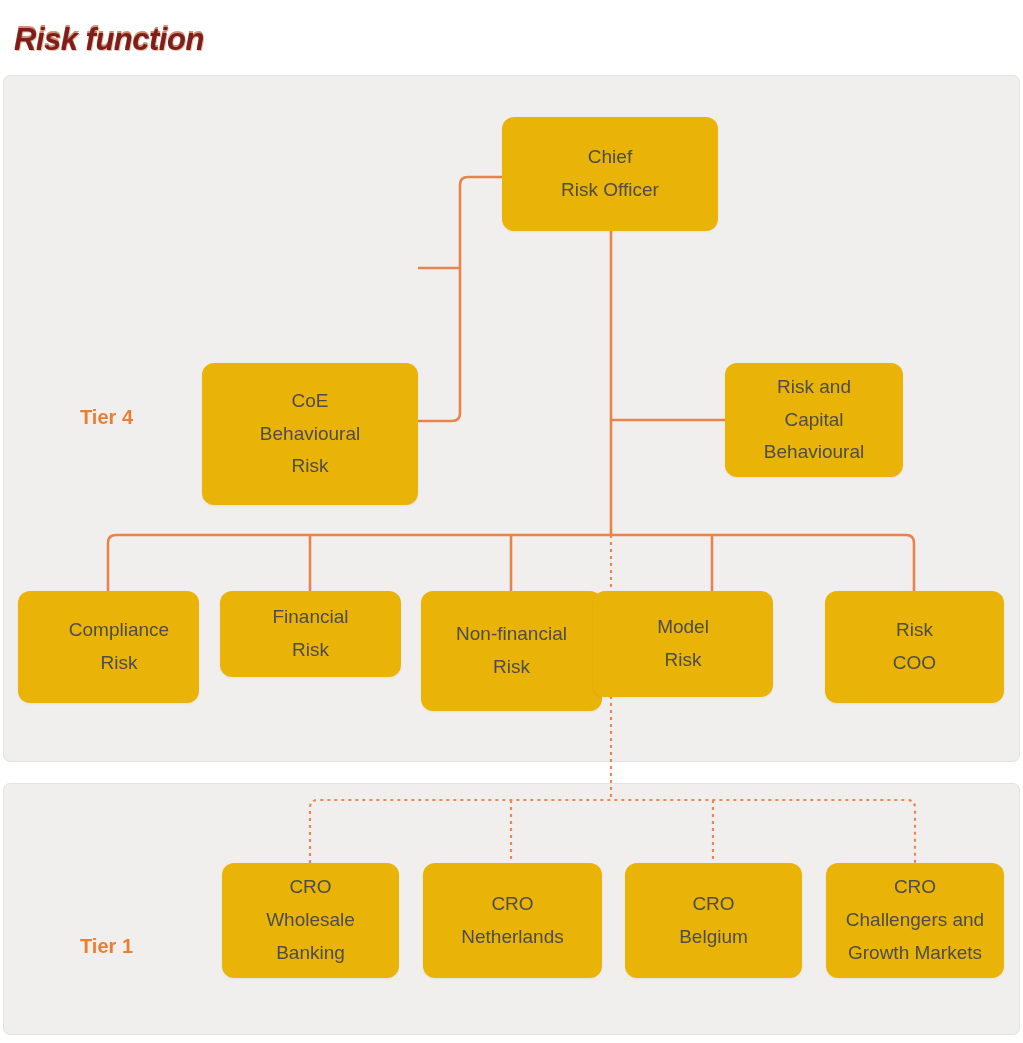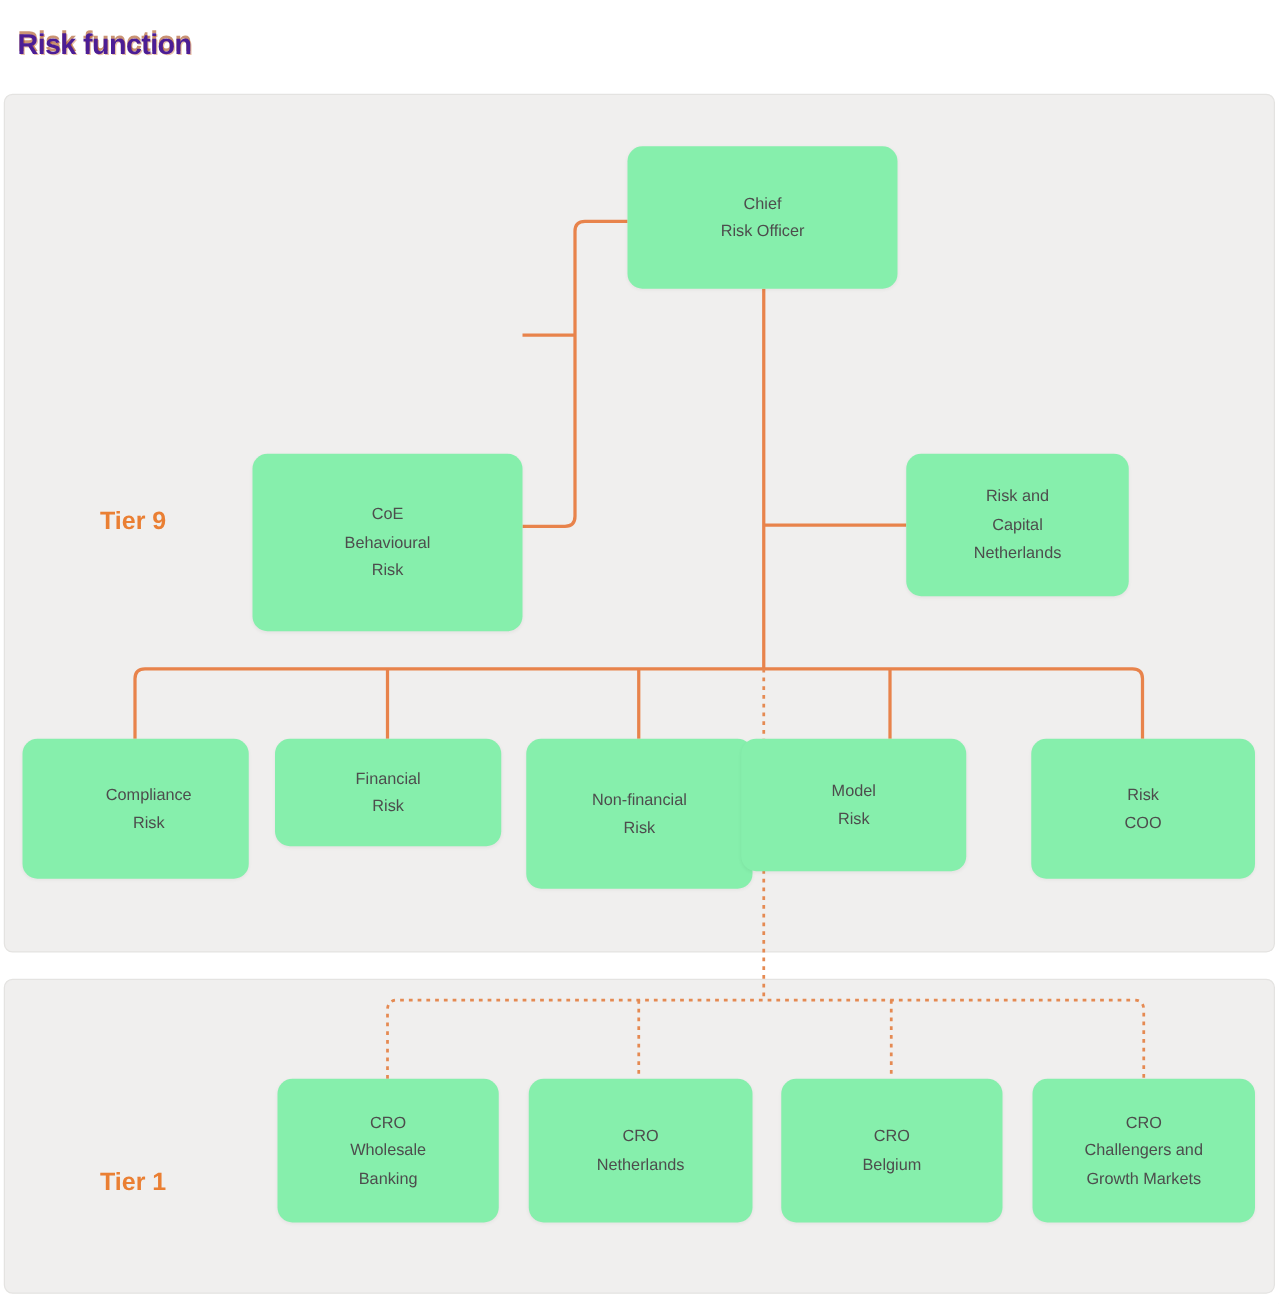--- a/index.html
+++ b/index.html
@@ -12,26 +12,27 @@
     position: relative;
     width: 1023px;
     height: 1043px;
     background: #ffffff;
     overflow: hidden;
   }
   .page-title {
     position: absolute;
     left: 14px;
     top: 22px;
-    font-size: 23px;
+    font-size: 31px;
     font-weight: bold;
     letter-spacing: -0.5px;
-    color: #4c1d95;
+    color: #7f1d1d;
     text-shadow: 0 -2px 0 rgba(158, 58, 0, 0.55), 1px 1px 0 rgba(190, 75, 0, 0.35);
     margin: 0;
+    font-style: italic;
   }
   .panel {
     position: absolute;
     left: 3px;
     width: 1017px;
     background: #f0efee;
     border: 1px solid #e4e3e1;
     border-radius: 7px;
     box-sizing: border-box;
   }
@@ -50,28 +51,28 @@
     position: absolute;
     font-size: 20px;
     font-weight: bold;
     color: #ea7f33;
   }
   #tier2-label { left: 80px; top: 406px; }
   #tier1-label { left: 80px; top: 935px; }
 
   .node {
     position: absolute;
-    background: #86efac;
+    background: #eab308;
     border-radius: 12px;
     display: flex;
     align-items: center;
     justify-content: center;
     text-align: center;
     color: #4d4d4d;
-    font-size: 13px;
+    font-size: 19px;
     line-height: 1.72;
     white-space: pre-line;
     box-shadow: 0 1px 3px rgba(0,0,0,0.05);
     box-sizing: border-box;
   }
   
   #node-chief-risk-officer        { left: 502px; top: 117px; width: 216px; height: 114px; }
   #node-global-analytics-unit     { left: 202px; top: 212px; width: 216px; height: 114px; }
   #node-coe-behavioural-risk      { left: 202px; top: 363px; width: 216px; height: 142px; }
   #node-risk-capital-integration  { left: 725px; top: 363px; width: 178px; height: 114px; }
@@ -116,31 +117,31 @@
     <g fill="none" stroke="#e58a52" stroke-width="2.2" stroke-dasharray="3 4">
 
       <path d="M 611 535 L 611 800"></path>
 
       <path d="M 310 863 L 310 808 Q 310 800 318 800 L 907 800 Q 915 800 915 808 L 915 863"></path>
       <path d="M 511 800 L 511 863"></path>
       <path d="M 713 800 L 713 863"></path>
     </g>
   </svg>
 
-  <span class="tier-label" id="tier2-label">Tier 9</span>
+  <span class="tier-label" id="tier2-label">Tier 4</span>
   <span class="tier-label" id="tier1-label">Tier 1</span>
 
   <div class="node" id="node-chief-risk-officer">Chief
 Risk Officer</div>
   <div class="node" id="node-coe-behavioural-risk">CoE
 Behavioural
 Risk</div>
   <div class="node" id="node-risk-capital-integration">Risk and
 Capital
-Netherlands</div>
+Behavioural</div>
 
   <div class="node" id="node-compliance-risk">Compliance
 Risk</div>
   <div class="node" id="node-financial-risk">Financial
 Risk</div>
   <div class="node" id="node-non-financial-risk">Non-financial
 Risk</div>
   <div class="node" id="node-model-risk">Model
 Risk</div>
   <div class="node" id="node-risk-coo">Risk

